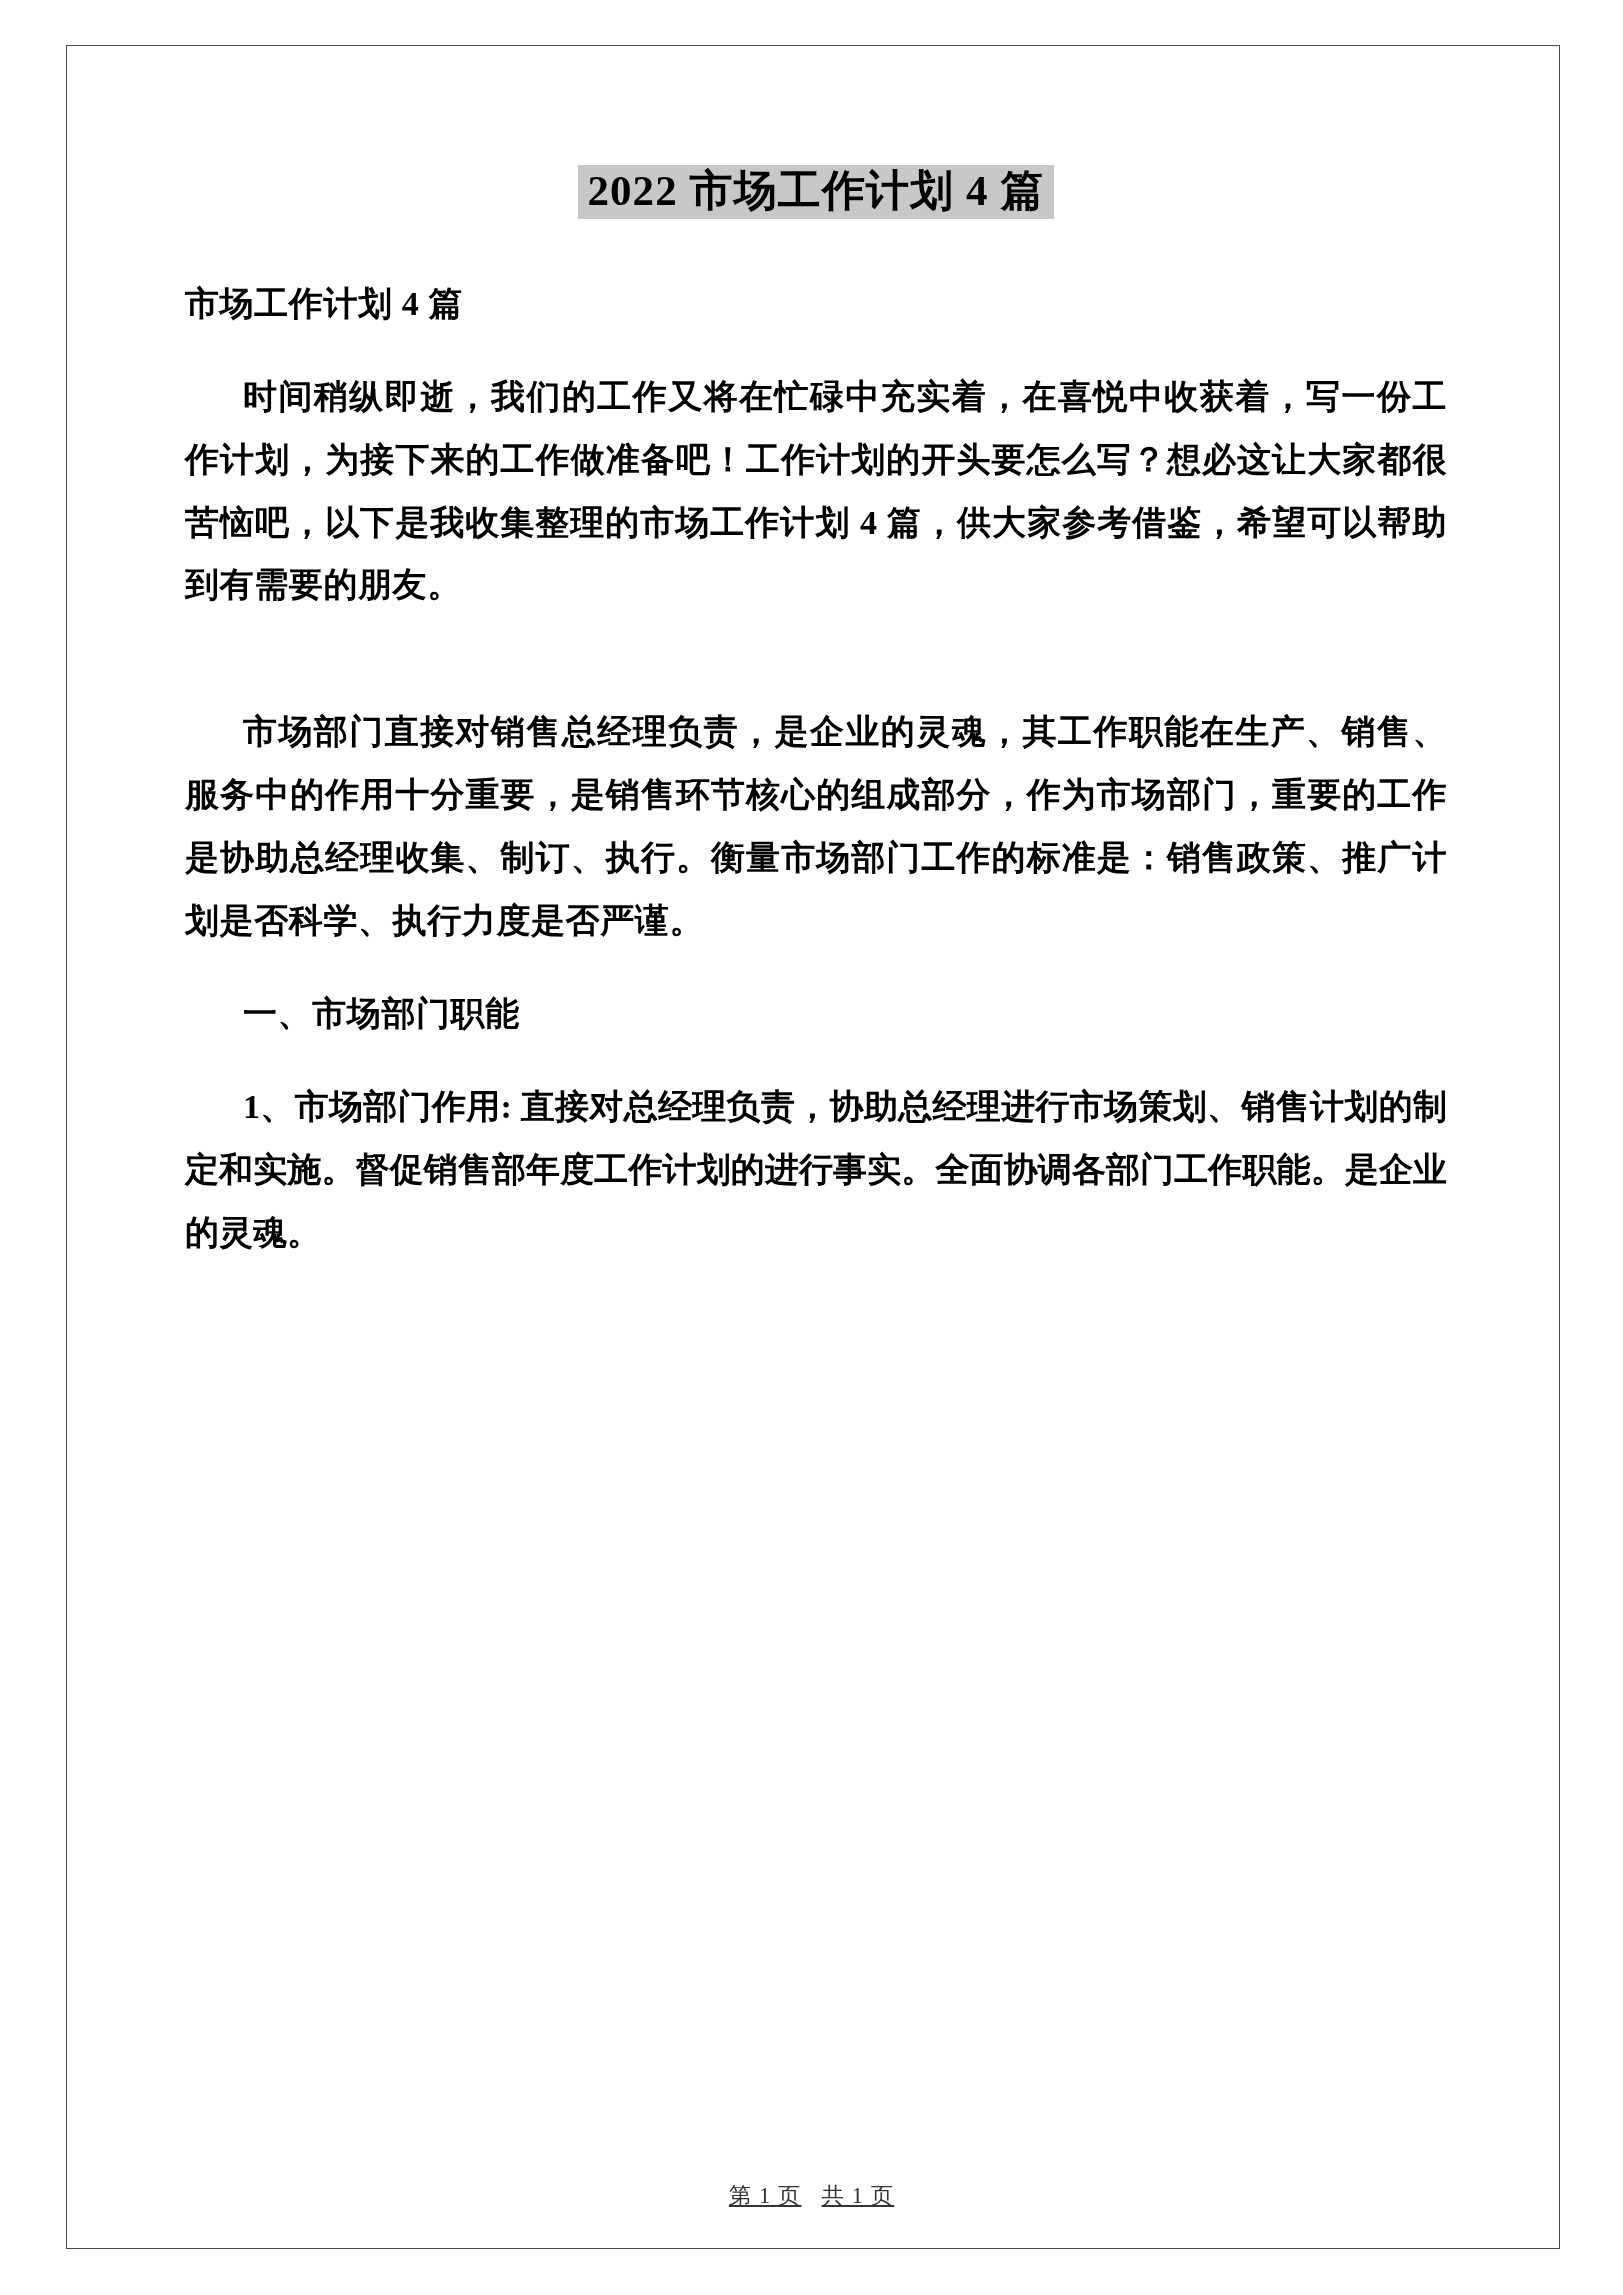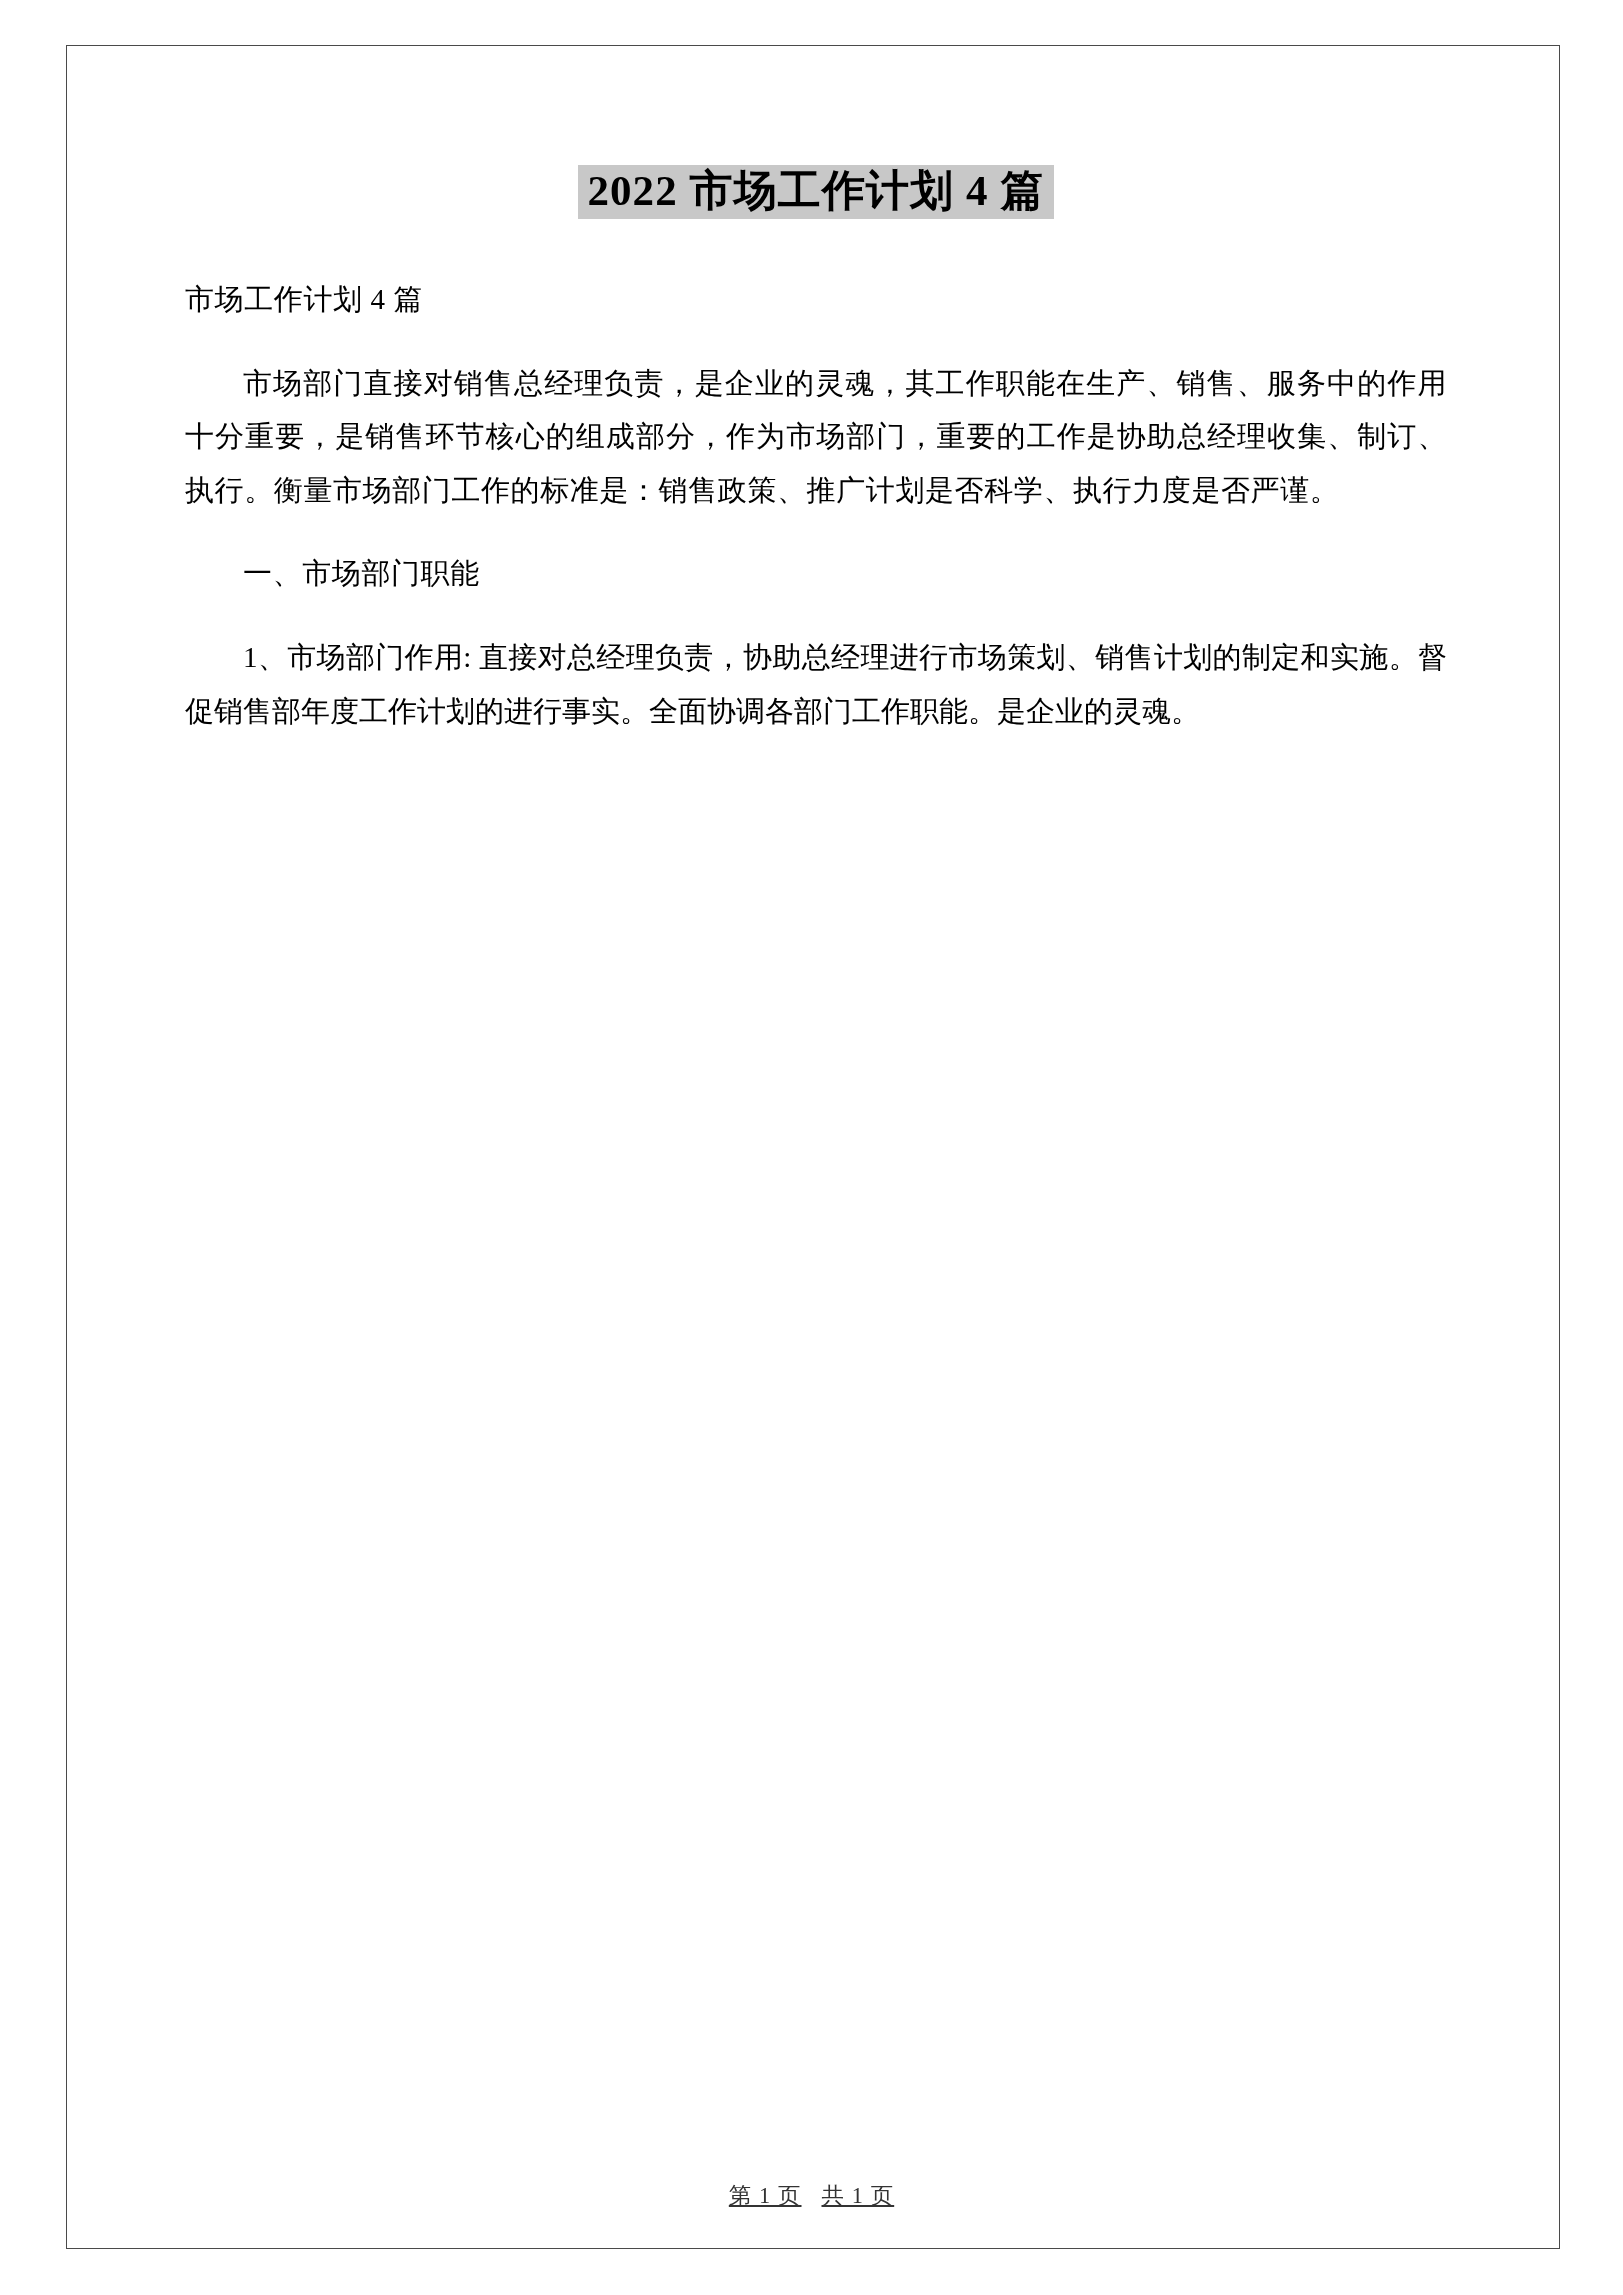--- a/index.html
+++ b/index.html
@@ -40,25 +40,26 @@
     font-weight: bold;
     letter-spacing: 1.1px;
     line-height: 1.3;
     margin: 0 0 54px 0;
   }
   .doc-title span.hl {
     background: #c8c8c8;
     padding: 2.2px 9px 4.5px 9px;
   }
   p {
-    font-size: 29px;
+    font-size: 34px;
     line-height: 1.85;
     margin: 0 0 30px 0;
     text-align: justify;
     letter-spacing: 0.6px;
+    font-weight: bold;
   }
   p.indent {
     text-indent: 58px;
   }
   p.gap-large {
     margin-bottom: 84px;
   }
   p.tight {
     letter-spacing: 0px;
   }
@@ -83,20 +84,21 @@
 
 <div class="page">
   <div class="page-border"></div>
 
   <div class="content">
 
     <h1 class="doc-title"><span class="hl">2022 市场工作计划 4 篇</span></h1>
 
     <p class="">市场工作计划 4 篇</p>
 
+    <p class="indent gap-large">时间稍纵即逝，我们的工作又将在忙碌中充实着，在喜悦中收获着，写一份工作计划，为接下来的工作做准备吧！工作计划的开头要怎么写？想必这让大家都很苦恼吧，以下是我收集整理的市场工作计划 4 篇，供大家参考借鉴，希望可以帮助到有需要的朋友。</p>
 
 
     <p class="indent">市场部门直接对销售总经理负责，是企业的灵魂，其工作职能在生产、销售、服务中的作用十分重要，是销售环节核心的组成部分，作为市场部门，重要的工作是协助总经理收集、制订、执行。衡量市场部门工作的标准是：销售政策、推广计划是否科学、执行力度是否严谨。</p>
 
     <p class="indent">一、市场部门职能</p>
 
     <p class="indent tight">1、市场部门作用: 直接对总经理负责，协助总经理进行市场策划、销售计划的制定和实施。督促销售部年度工作计划的进行事实。全面协调各部门工作职能。是企业的灵魂。</p>
 
   </div>
 

